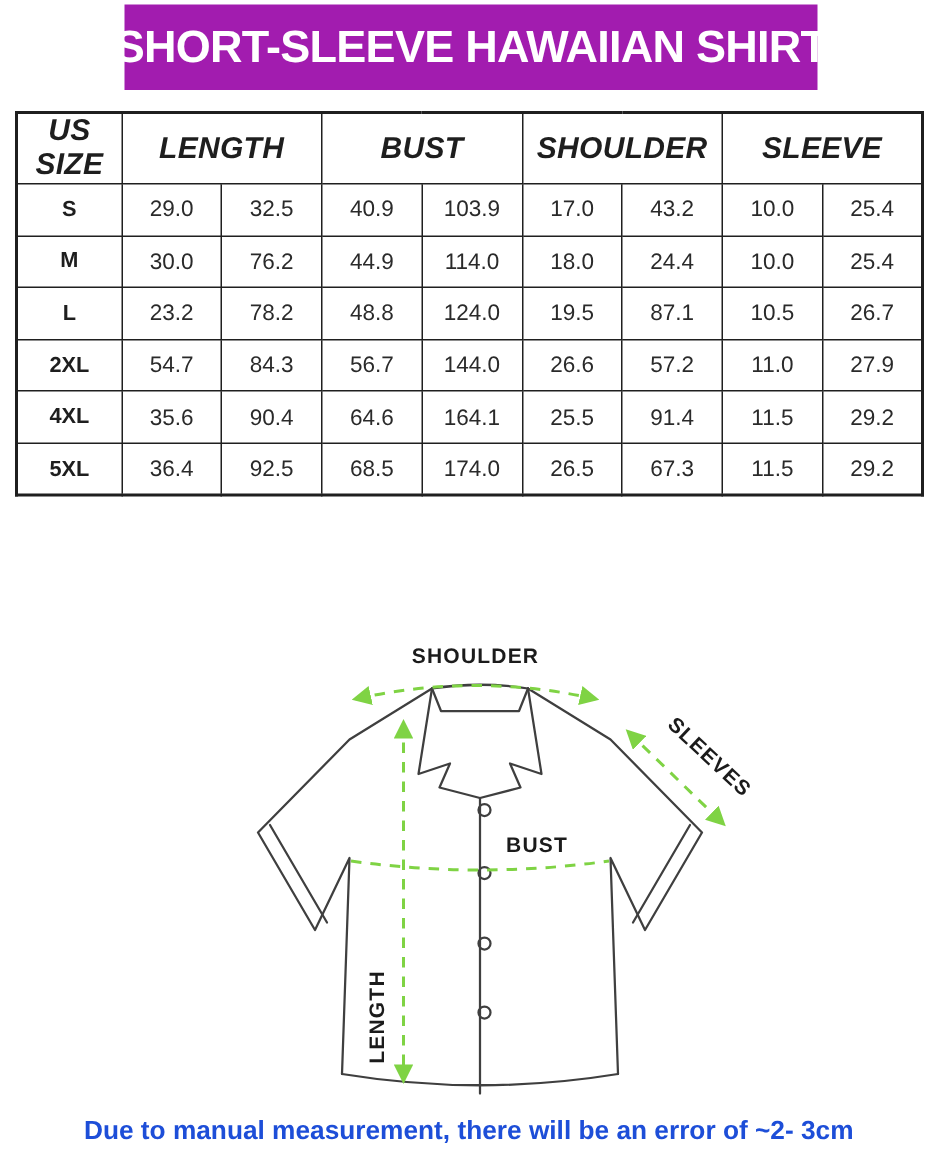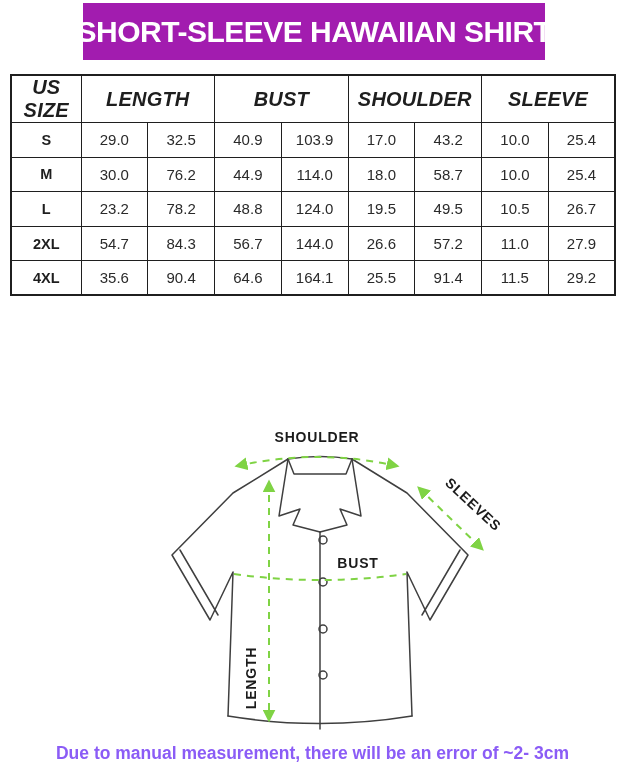--- a/index.html
+++ b/index.html
@@ -44,21 +44,21 @@
   .diagram-wrap {
     position: absolute;
     left: 130px; top: 428px;
     width: 390px; height: 310px;
   }
   .note {
     position: absolute;
     left: 0; top: 743px;
     width: 625px;
     text-align: center;
-    color: #8b5cf6;
+    color: #1d4ed8;
     font-weight: 700;
     font-size: 17.5px;
   }
   svg .label {
     fill: #1b1b1b;
     font-family: "Liberation Sans", sans-serif;
     font-weight: 700;
     font-size: 14px;
     letter-spacing: 0.8px;
   }
@@ -103,32 +103,32 @@
       <td>10.0</td>
       <td>25.4</td>
     </tr>
     <tr>
       <td class="size-cell">M</td>
       <td>30.0</td>
       <td>76.2</td>
       <td>44.9</td>
       <td>114.0</td>
       <td>18.0</td>
-      <td>58.7</td>
+      <td>24.4</td>
       <td>10.0</td>
       <td>25.4</td>
     </tr>
     <tr>
       <td class="size-cell">L</td>
       <td>23.2</td>
       <td>78.2</td>
       <td>48.8</td>
       <td>124.0</td>
       <td>19.5</td>
-      <td>49.5</td>
+      <td>87.1</td>
       <td>10.5</td>
       <td>26.7</td>
     </tr>
     <tr>
       <td class="size-cell">2XL</td>
       <td>54.7</td>
       <td>84.3</td>
       <td>56.7</td>
       <td>144.0</td>
       <td>26.6</td>
@@ -140,20 +140,31 @@
       <td class="size-cell">4XL</td>
       <td>35.6</td>
       <td>90.4</td>
       <td>64.6</td>
       <td>164.1</td>
       <td>25.5</td>
       <td>91.4</td>
       <td>11.5</td>
       <td>29.2</td>
     </tr>
+    <tr>
+      <td class="size-cell">5XL</td>
+      <td>36.4</td>
+      <td>92.5</td>
+      <td>68.5</td>
+      <td>174.0</td>
+      <td>26.5</td>
+      <td>67.3</td>
+      <td>11.5</td>
+      <td>29.2</td>
+    </tr>
   </tbody>
 </table>
 
 <div class="diagram-wrap">
   <svg width="390" height="310" viewBox="0 0 390 310">
     <defs>
       <marker id="ag" viewBox="0 0 10 10" refX="8" refY="5" markerWidth="6.5" markerHeight="6.5" orient="auto-start-reverse">
         <path d="M0,0 L10,5 L0,10 Z" fill="#7fd344"></path>
       </marker>
     </defs>

